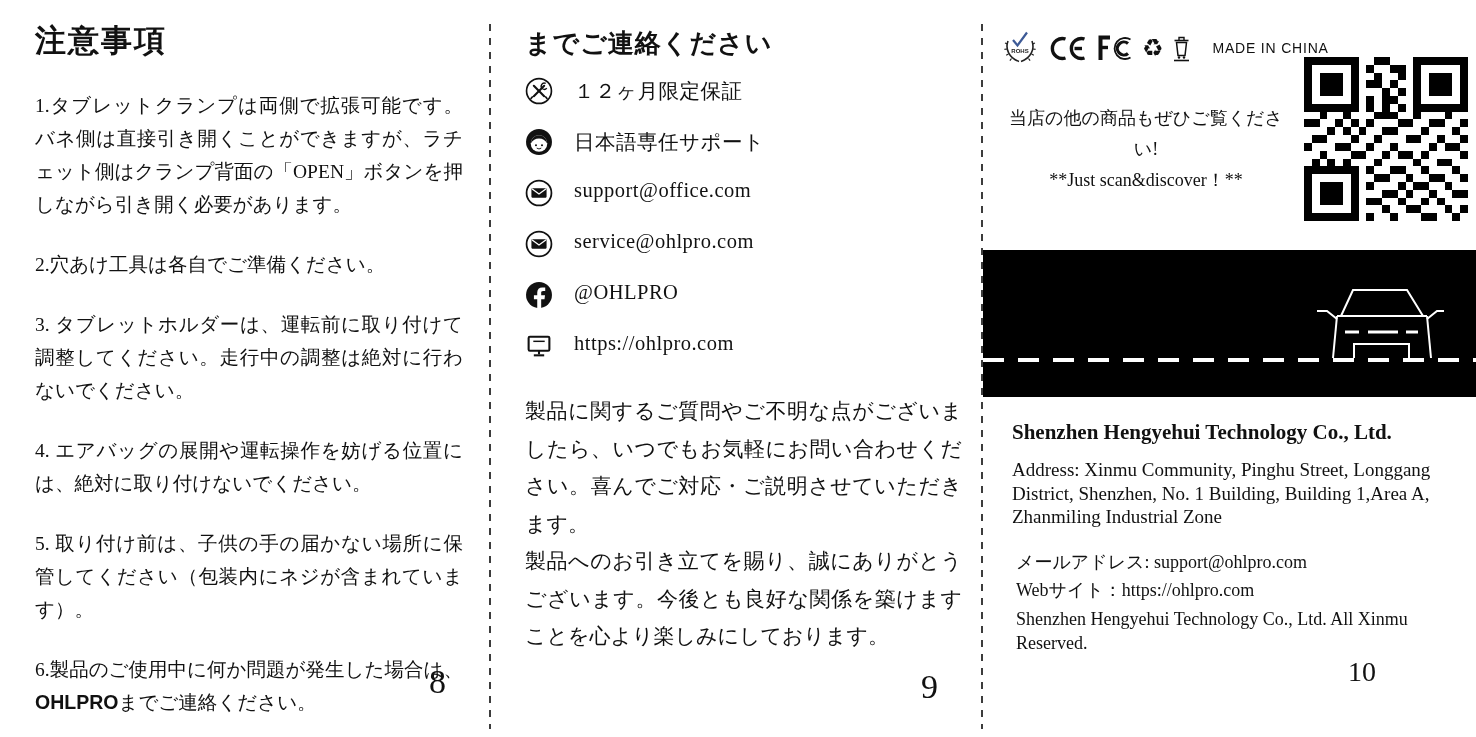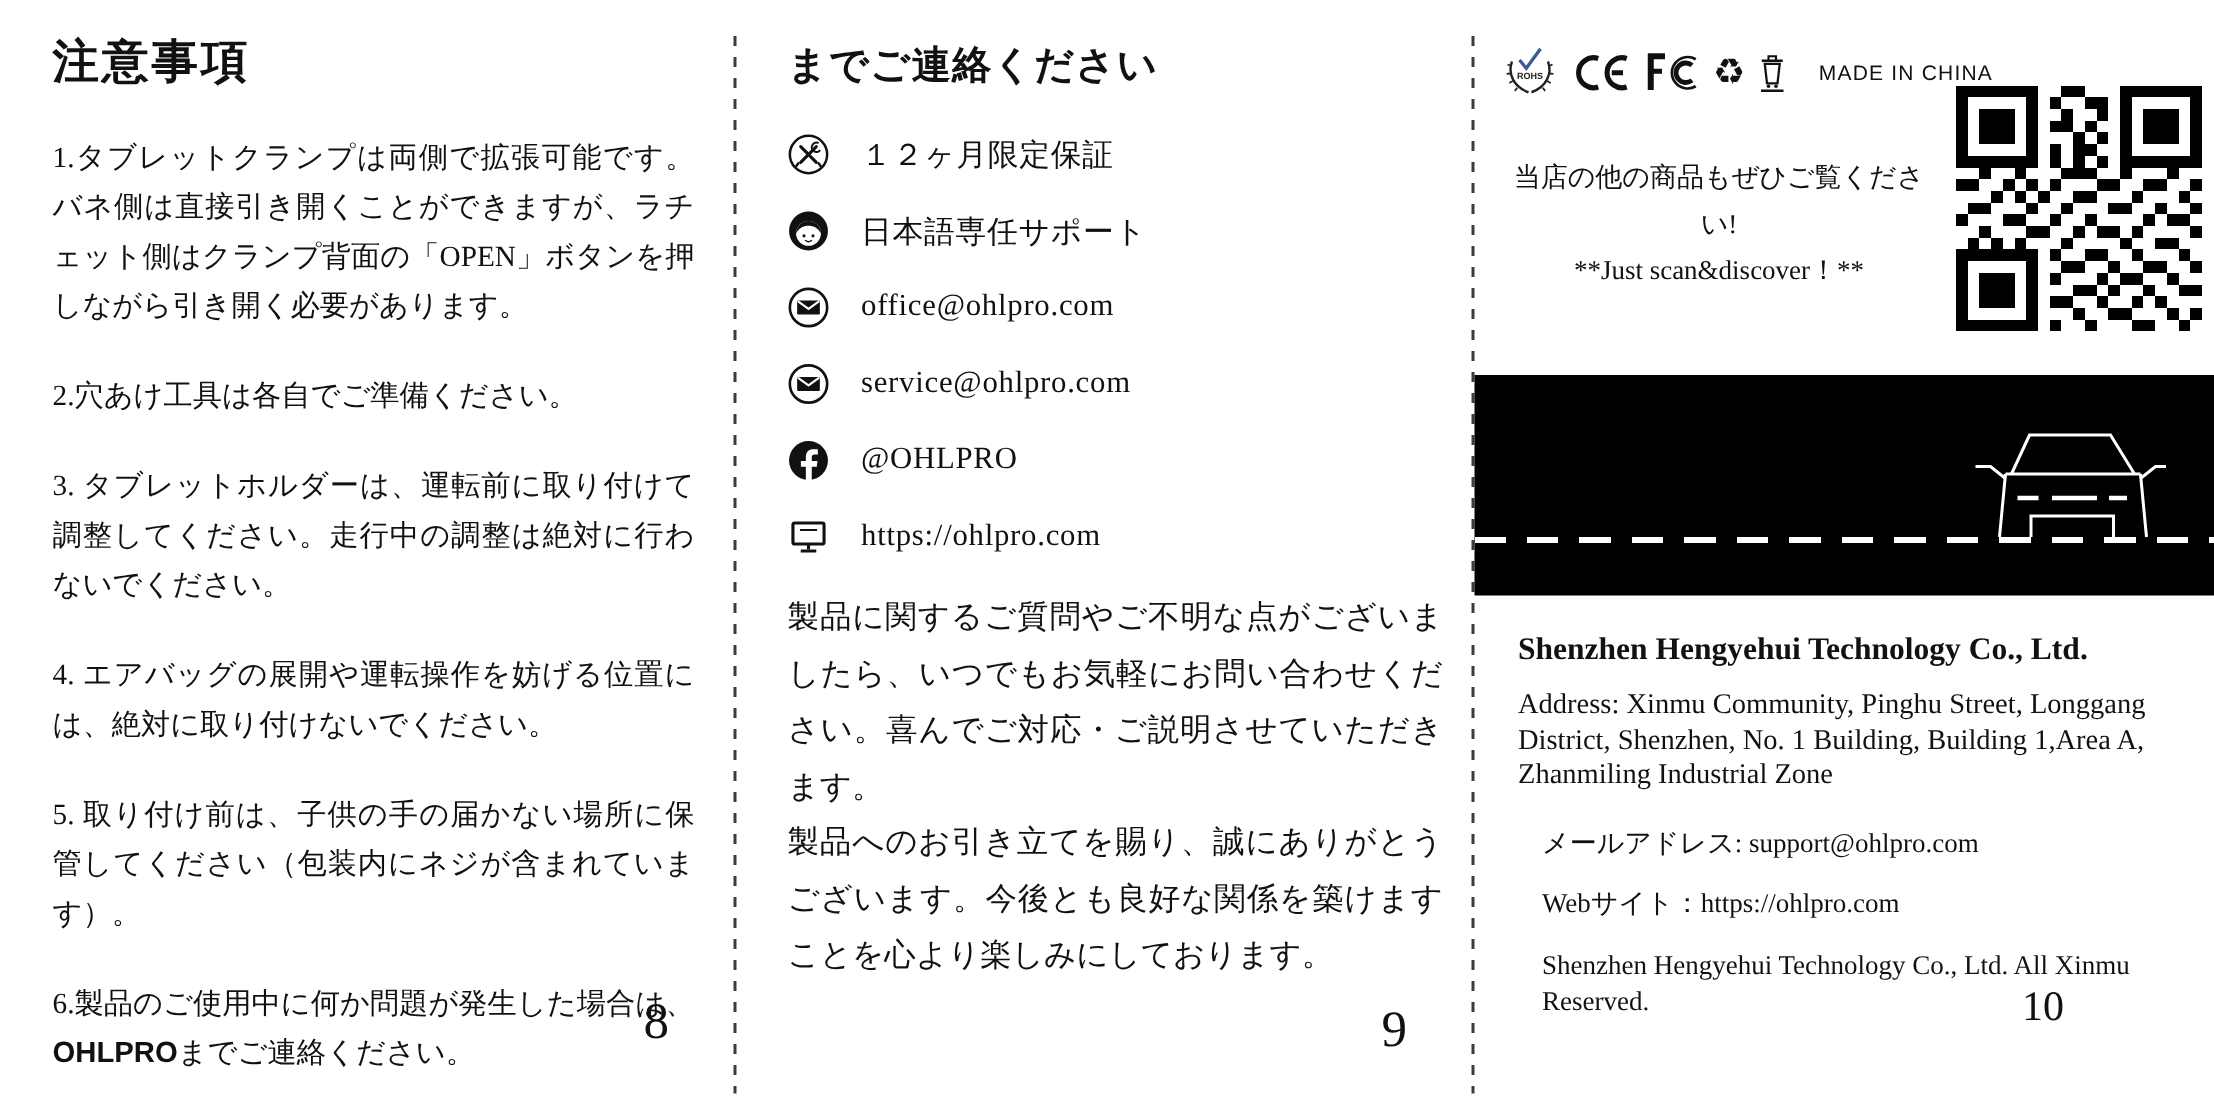--- a/index.html
+++ b/index.html
@@ -28,21 +28,21 @@
   
   .page-num { position:absolute; font-size:34px; color:#111; }
   #pn8  { left:429px; top:663px; }
   #pn9  { left:921px; top:668px; }
   #pn10 { left:1348px; top:656px; font-size:28px; }
 
   
   .page9 { position:absolute; left:525px; top:26px; width:437px; }
   .cs-title { font-family:"Liberation Sans", sans-serif; font-size:26px; font-weight:bold; margin:0; letter-spacing:1px; }
   .contact-list { margin-top:16px; }
-  .contact-row { display:flex; align-items:center; height:51px; }
+  .contact-row { display:flex; align-items:flex-start; height:51px; }
   .contact-icon { width:28px; height:28px; flex:0 0 28px; display:flex; align-items:center; justify-content:center; }
   .contact-icon svg { display:block; }
   .contact-label { font-size:20.5px; margin-left:21px; letter-spacing:0.5px; }
   .cs-paragraph { font-size:21px; line-height:37.5px; margin:10px 0 0 0; text-align:justify; }
   .cs-paragraph + .cs-paragraph { margin-top:0; }
 
   
   .cert-row { position:absolute; left:999px; top:28px; display:flex; align-items:center; gap:9px; height:40px; }
   .cert-row svg { display:block; }
   .recycle-glyph { font-family:"DejaVu Sans", sans-serif; font-size:24px; line-height:1; color:#111; }
@@ -56,21 +56,21 @@
   .banner .road {
     position:absolute; left:0; right:0; top:108px; height:4px;
     background-image:repeating-linear-gradient(to right, #fff 0 21px, transparent 21px 35px);
   }
   .banner .car { position:absolute; left:318px; top:36px; }
 
   .company { position:absolute; left:1012px; top:420px; width:452px; }
   .company-name { font-size:21px; font-weight:bold; margin:0; }
   .company-address { font-size:19px; line-height:23.5px; margin:13px 0 0 0; }
   .company-footer { font-size:18px; line-height:24.5px; margin:21px 0 0 0; }
-  .company-footer div { margin:16px; }
+  .company-footer div { margin:4px; }
 </style>
 </head>
 <body>
 
 <div class="divider" id="divider-1"></div>
 <div class="divider" id="divider-2"></div>
 
 <div class="page8">
   <h1 class="notice-title">注意事項</h1>
   <p class="notice-item first">1.タブレットクランプは両側で拡張可能です。バネ側は直接引き開くことができますが、ラチェット側はクランプ背面の「OPEN」ボタンを押しながら引き開く必要があります。</p>
@@ -115,21 +115,21 @@
     </div>
 
     <div class="contact-row">
       <span class="contact-icon">
         <svg width="28" height="28" viewBox="0 0 27 27">
           <circle cx="13.5" cy="13.5" r="12" fill="none" stroke="#111" stroke-width="1.7"></circle>
           <rect x="6.2" y="9" width="14.6" height="9" rx="0.8" fill="#111"></rect>
           <path d="M6.6 9.4 L13.5 14.4 L20.4 9.4" fill="none" stroke="#fff" stroke-width="1.3"></path>
         </svg>
       </span>
-      <span class="contact-label">office@ohlpro.com</span>
+      <span class="contact-label">support@office.com</span>
     </div>
 
     <div class="contact-row">
       <span class="contact-icon">
         <svg width="28" height="28" viewBox="0 0 27 27">
           <circle cx="13.5" cy="13.5" r="12" fill="none" stroke="#111" stroke-width="1.7"></circle>
           <rect x="6.2" y="9" width="14.6" height="9" rx="0.8" fill="#111"></rect>
           <path d="M6.6 9.4 L13.5 14.4 L20.4 9.4" fill="none" stroke="#fff" stroke-width="1.3"></path>
         </svg>
       </span>

